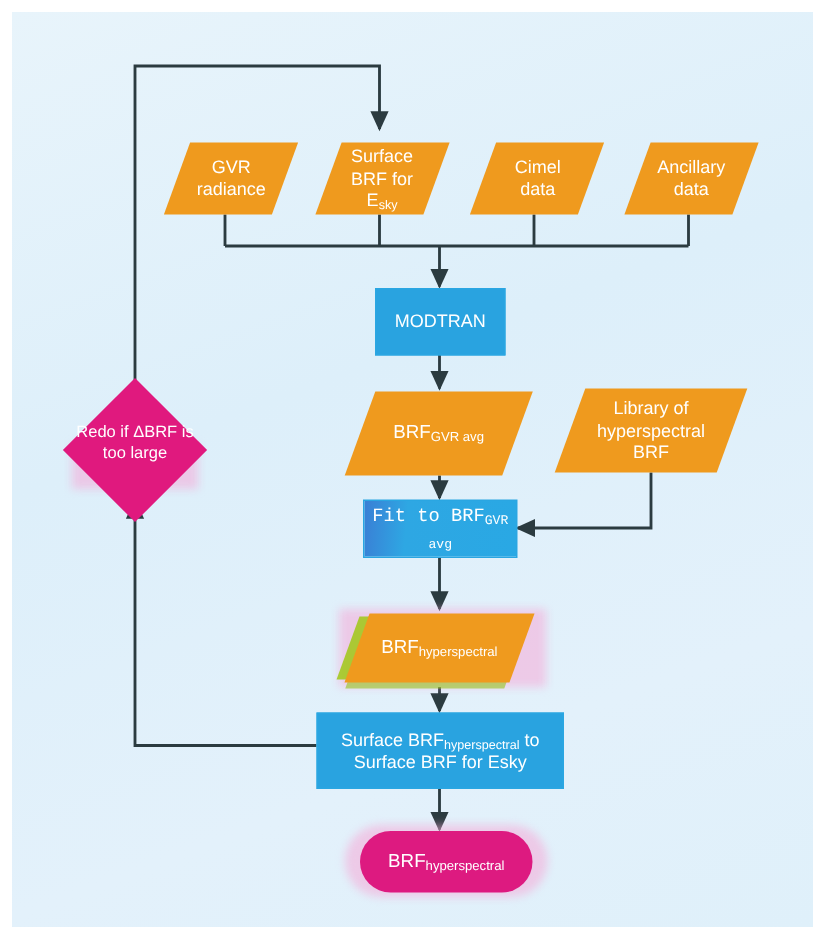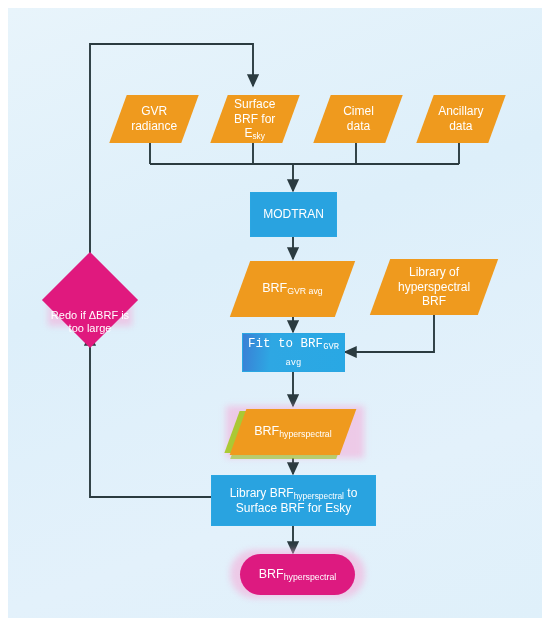--- a/index.html
+++ b/index.html
@@ -59,25 +59,25 @@
   }
   .diamond {
     position: absolute;
     left: 0; top: 0;
     width: 100%; height: 100%;
     background: #e0197e;
     transform: rotate(45deg);
   }
   .diamond-label {
     position: absolute;
-    left: -14px; top: 2px;
+    left: -14px; top: 16px;
     width: calc(100% + 28px);
     height: 100%;
     display: flex;
-    align-items: flex-end;
+    align-items: flex-start;
     justify-content: center;
     color: #fff;
     text-align: center;
     font-size: 11px;
     line-height: 1.25;
   }
   .pill {
     background: #dd1a80;
     border-radius: 999px;
   }
@@ -204,21 +204,21 @@
 
   <div class="halo" style="left:218px; top:398px; width:138px; height:52px;"></div>
   <div class="node para f125 glow-green" style="left:230px; top:401px; width:110px; height:46px;">
     <span class="txt">
       <span>BRF</span><sub>hyperspectral</sub>
     </span>
   </div>
 
   <div class="node rect f12" style="left:203px; top:467px; width:165px; height:51px;">
     <span class="txt">
-      <span>Library BRF</span><sub>hyperspectral</sub><span> to</span><br>
+      <span>Surface BRF</span><sub>hyperspectral</sub><span> to</span><br>
       <span>Surface BRF for Esky</span>
     </span>
   </div>
 
   <div class="halo" style="left:222px; top:542px; width:135px; height:48px; border-radius:40px;"></div>
   <div class="node pill f125" style="left:232px; top:546px; width:115px; height:41px;">
     <span class="txt">
       <span>BRF</span><sub>hyperspectral</sub>
     </span>
   </div>

